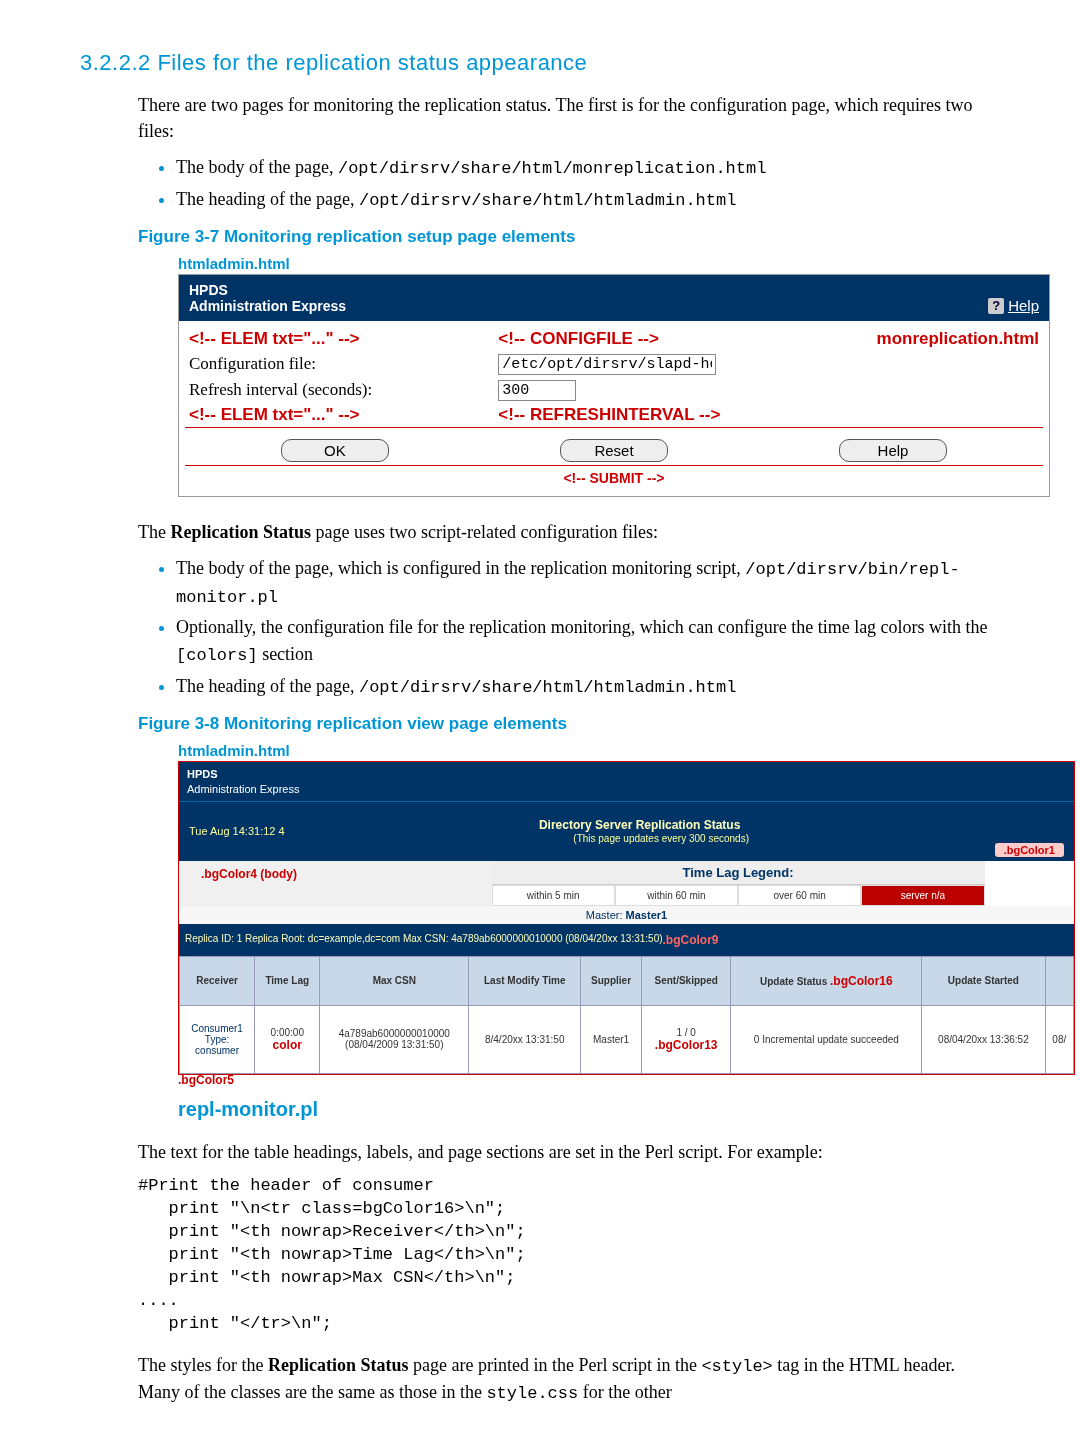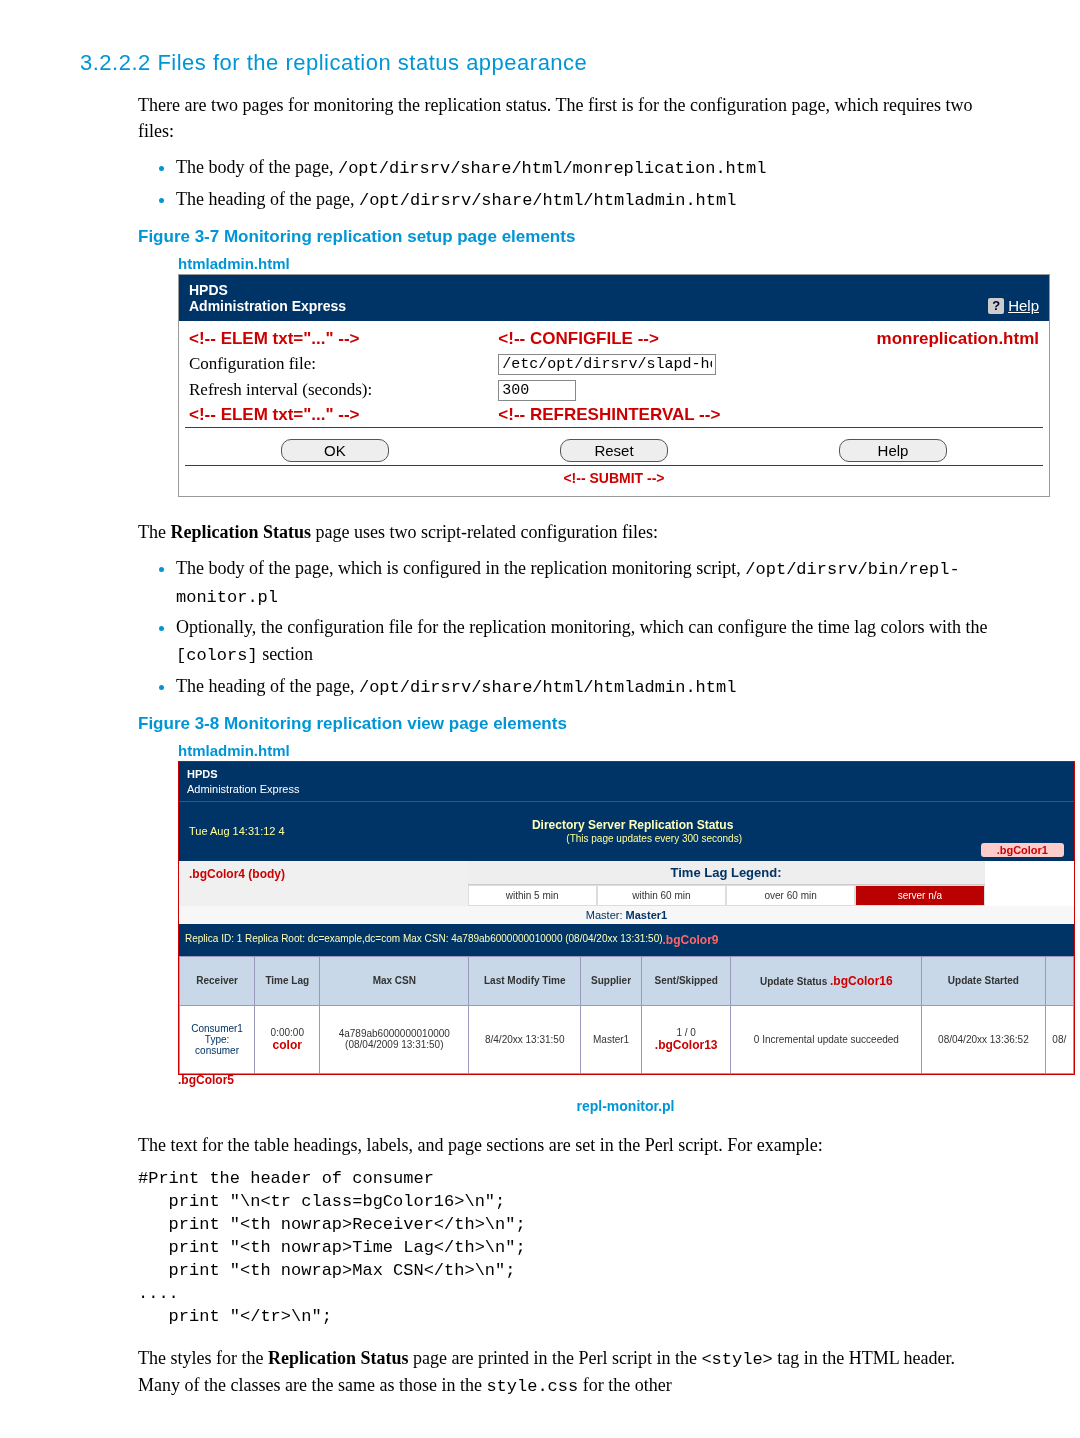--- a/index.html
+++ b/index.html
@@ -107,42 +107,42 @@
   }
   .fig38-darkhdr .l1{font-weight:bold;}
   .fig38-row2 {
     background:#036; color:#fff; padding:4px 10px; display:flex; justify-content:space-between; align-items:center;
     border-top:1px solid #06a;
   }
   .fig38-row2 .ts { color:#ff9; font-size:11px; }
   .fig38-row2 .center { text-align:center; flex:1; }
   .fig38-row2 .center .t1 { color:#ffb; font-weight:bold; font-size:12px;text-align:center;}
   .fig38-row2 .center .t2 { color:#ff9; font-size:10px;padding-left:43px;}
-  .fig38-bg4 { background:#f0f0f0; padding:6px 10px; color:#036; font-weight:bold; font-size:12px;}
+  .fig38-bg4 { background:#f0f0f0; padding:6px 22px; color:#036; font-weight:bold; font-size:12px;}
   .fig38-legend-cells { display:flex; border-top:1px solid #ccc;}
   .fig38-legend-cells > div {
     flex:1; padding:4px 6px; font-size:10px; text-align:center; background:#fff; border:1px solid #ddd;
   }
   .fig38-legend-cells .red { background:#b00; color:#fff; }
   .fig38-masterbar {
     text-align:center; background:#f7f7f7; padding:3px; font-size:11px; color:#036;
   }
   .fig38-masterbar b{color:#036;}
   .fig38-replica {
     background:#003366; color:#ffb; font-size:10px; padding:9px 6px; display:flex; justify-content:flex-start;
   }
   .fig38-th {
     background:#c8d8e8; font-size:10px; font-weight:bold;
   }
   .fig38-grid { width:100%; border-collapse:collapse; }
   .fig38-grid td, .fig38-grid th { border:1px solid #99b; padding:17px 4px; font-size:10px;text-align:center; }
   .fig38-note { color:#036; font-weight:bold; font-size:12px; margin-top:-2px;}
   .ann-bgcolor { color:#c00; font-weight:bold; font-family:Arial,sans-serif; font-size:12px; }
-  .pink-tag { background:#fcc; color:#c00; padding:1px 16px; font-weight:bold; border-radius:3px;margin-top:37px;}
-  .repl-caption { text-align:center; color:#0096d6; font-family:Arial,sans-serif; font-weight:bold; font-size:14px; margin:4px 0 18px 98px; width:895px;}
+  .pink-tag { background:#fcc; color:#c00; padding:1px 9px; font-weight:bold; border-radius:3px;margin-top:37px;}
+  .repl-caption { color:#0096d6; font-family:Arial,sans-serif; font-weight:bold; font-size:20px; margin:4px 0 18px 98px; width:895px;}
 
   pre.code {
     font-family:'Courier New',monospace;
     font-size:17px;
     margin:6px 0 6px 58px;
     white-space:pre;
     line-height:1.35;
   }
   .footer {
     text-align:right;

